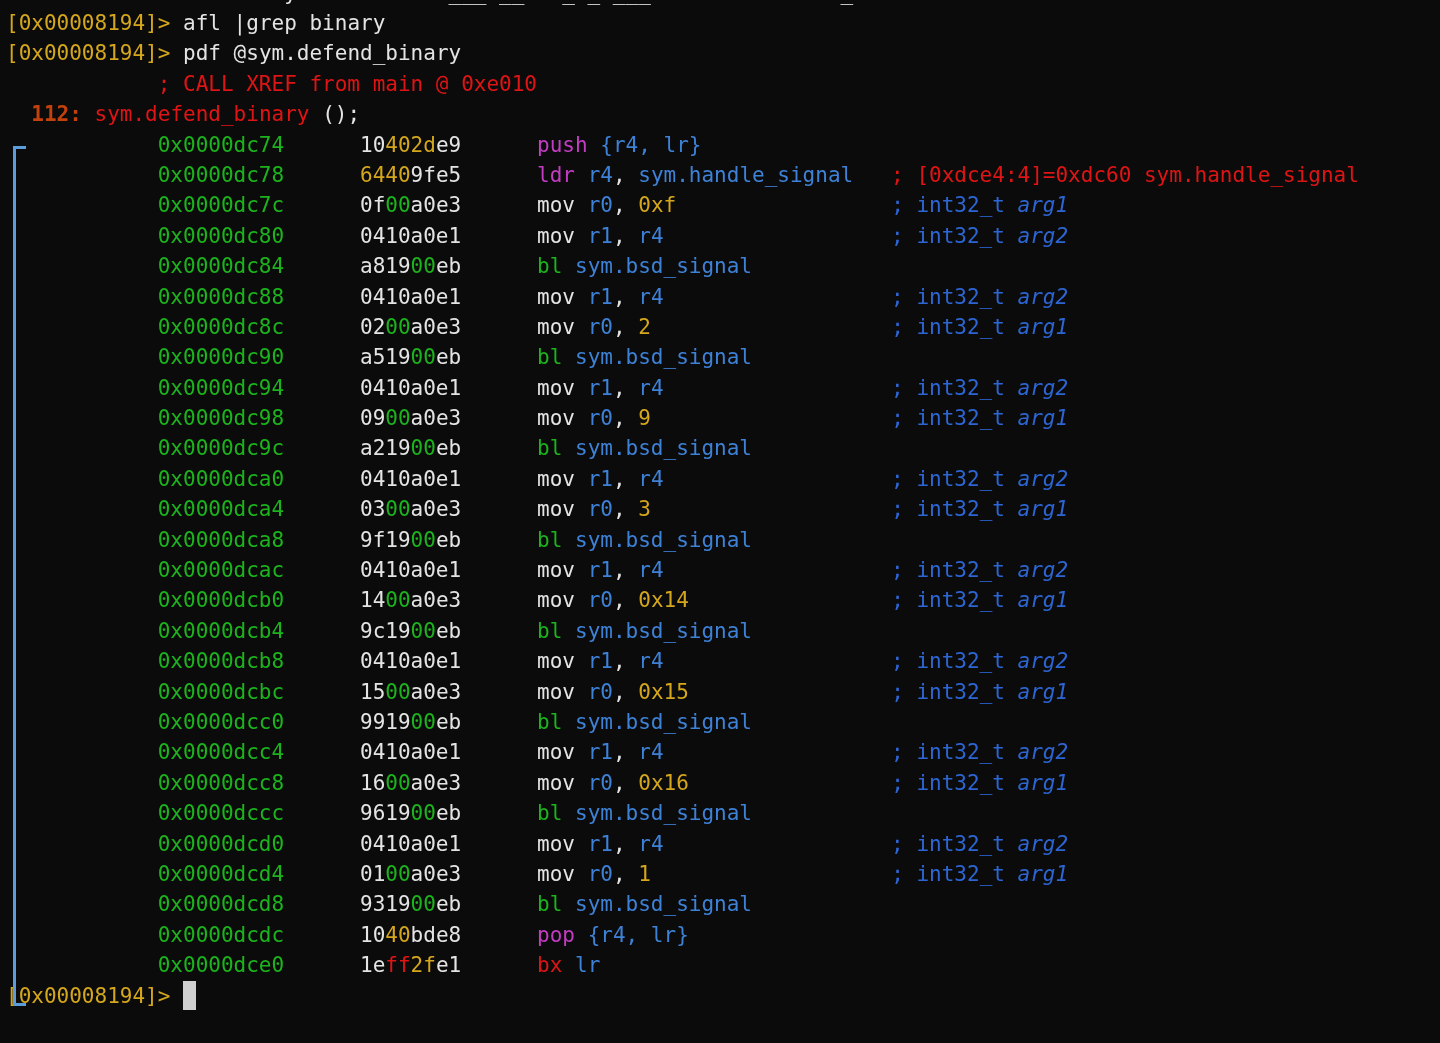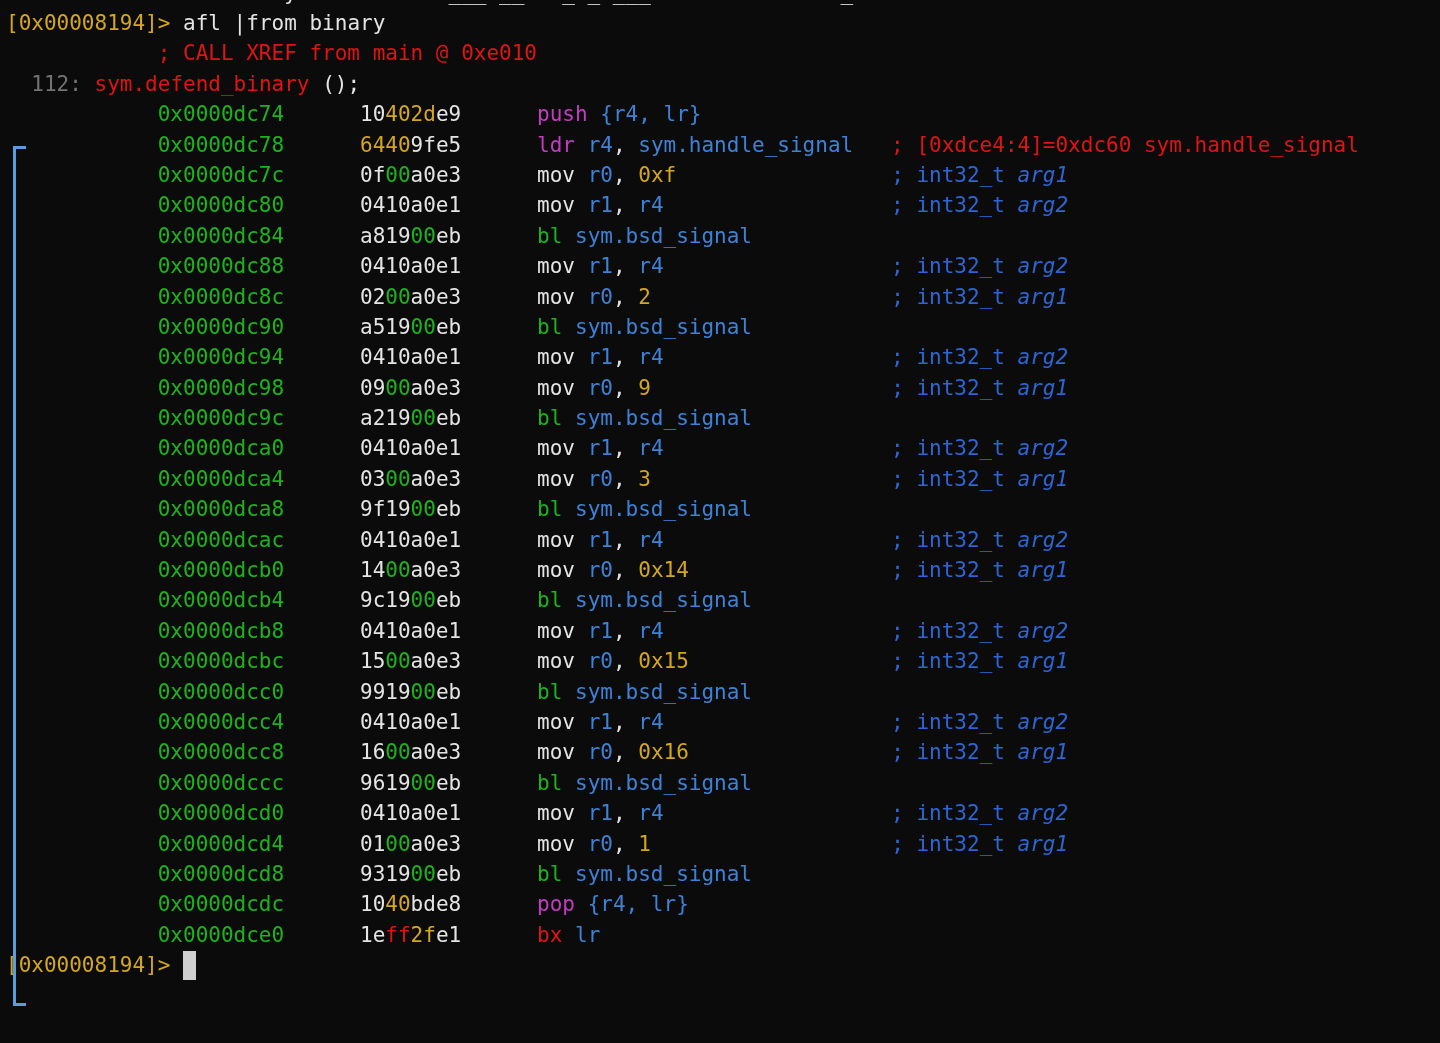--- a/index.html
+++ b/index.html
@@ -37,23 +37,24 @@
     border-top: 3px solid;
     border-bottom: 3px solid;
   }
 </style>
 </head>
 <body style="background: rgb(11, 11, 11);">
 
 <div id="terminal" style="color: rgb(228, 228, 228);">
   <div class="fbracket" style="border-color: rgb(91, 157, 219);"></div>
 <div class="line clipped"><span class="shift"><span class="seg" style="color: rgb(228, 228, 228);">                      y            ___ __   _ _ ___               _</span></span></div>
-    <div class="line"><span class="seg" style="color: rgb(213, 167, 28);">[0x00008194]&gt;</span> <span class="seg" style="color: rgb(228, 228, 228);">afl |from binary</span></div>
+    <div class="line"><span class="seg" style="color: rgb(213, 167, 28);">[0x00008194]&gt;</span> <span class="seg" style="color: rgb(228, 228, 228);">afl |grep binary</span></div>
+    <div class="line"><span class="seg" style="color: rgb(213, 167, 28);">[0x00008194]&gt;</span> <span class="seg" style="color: rgb(228, 228, 228);">pdf @sym.defend_binary</span></div>
     <div class="line">            <span class="seg" style="color: rgb(223, 20, 20);">; CALL XREF from main @ 0xe010</span></div>
-    <div class="line">  <span class="seg" style="color: #737373;">112:</span> <span class="seg" style="color: rgb(223, 20, 20);">sym.defend_binary</span> <span class="seg" style="color: rgb(228, 228, 228);">();</span></div>
+    <div class="line">  <span class="seg" style="color: #c2410c; font-weight: bold;">112:</span> <span class="seg" style="color: rgb(223, 20, 20);">sym.defend_binary</span> <span class="seg" style="color: rgb(228, 228, 228);">();</span></div>
     <div class="line">            <span class="seg" style="color: rgb(28, 180, 28);">0x0000dc74</span>      <span class="seg" style="color: rgb(228, 228, 228);">10</span><span class="seg" style="color: rgb(213, 167, 28);">402d</span><span class="seg" style="color: rgb(228, 228, 228);">e9</span>      <span class="seg" style="color: rgb(195, 60, 195);">push</span> <span class="seg" style="color: rgb(62, 130, 216);">{r4, lr}</span></div>
     <div class="line">            <span class="seg" style="color: rgb(28, 180, 28);">0x0000dc78</span>      <span class="seg" style="color: rgb(213, 167, 28);">6440</span><span class="seg" style="color: rgb(228, 228, 228);">9fe5</span>      <span class="seg" style="color: rgb(195, 60, 195);">ldr</span> <span class="seg" style="color: rgb(62, 130, 216);">r4</span><span class="seg" style="color: rgb(228, 228, 228);">,</span> <span class="seg" style="color: rgb(62, 130, 216);">sym.handle_signal</span>   <span class="seg" style="color: rgb(223, 20, 20);">; [0xdce4:4]=0xdc60 sym.handle_signal</span></div>
     <div class="line">            <span class="seg" style="color: rgb(28, 180, 28);">0x0000dc7c</span>      <span class="seg" style="color: rgb(228, 228, 228);">0f</span><span class="seg" style="color: rgb(28, 180, 28);">00</span><span class="seg" style="color: rgb(228, 228, 228);">a0e3</span>      <span class="seg" style="color: rgb(228, 228, 228);">mov</span> <span class="seg" style="color: rgb(62, 130, 216);">r0</span><span class="seg" style="color: rgb(228, 228, 228);">,</span> <span class="seg" style="color: rgb(213, 167, 28);">0xf</span>                 <span class="seg" style="color: rgb(45, 102, 212);">; int32_t</span> <span class="seg italic" style="color: rgb(45, 102, 212);">arg1</span></div>
     <div class="line">            <span class="seg" style="color: rgb(28, 180, 28);">0x0000dc80</span>      <span class="seg" style="color: rgb(228, 228, 228);">0410a0e1</span>      <span class="seg" style="color: rgb(228, 228, 228);">mov</span> <span class="seg" style="color: rgb(62, 130, 216);">r1</span><span class="seg" style="color: rgb(228, 228, 228);">,</span> <span class="seg" style="color: rgb(62, 130, 216);">r4</span>                  <span class="seg" style="color: rgb(45, 102, 212);">; int32_t</span> <span class="seg italic" style="color: rgb(45, 102, 212);">arg2</span></div>
     <div class="line">            <span class="seg" style="color: rgb(28, 180, 28);">0x0000dc84</span>      <span class="seg" style="color: rgb(228, 228, 228);">a819</span><span class="seg" style="color: rgb(28, 180, 28);">00</span><span class="seg" style="color: rgb(228, 228, 228);">eb</span>      <span class="seg" style="color: rgb(28, 180, 28);">bl</span> <span class="seg" style="color: rgb(62, 130, 216);">sym.bsd_signal</span></div>
     <div class="line">            <span class="seg" style="color: rgb(28, 180, 28);">0x0000dc88</span>      <span class="seg" style="color: rgb(228, 228, 228);">0410a0e1</span>      <span class="seg" style="color: rgb(228, 228, 228);">mov</span> <span class="seg" style="color: rgb(62, 130, 216);">r1</span><span class="seg" style="color: rgb(228, 228, 228);">,</span> <span class="seg" style="color: rgb(62, 130, 216);">r4</span>                  <span class="seg" style="color: rgb(45, 102, 212);">; int32_t</span> <span class="seg italic" style="color: rgb(45, 102, 212);">arg2</span></div>
     <div class="line">            <span class="seg" style="color: rgb(28, 180, 28);">0x0000dc8c</span>      <span class="seg" style="color: rgb(228, 228, 228);">02</span><span class="seg" style="color: rgb(28, 180, 28);">00</span><span class="seg" style="color: rgb(228, 228, 228);">a0e3</span>      <span class="seg" style="color: rgb(228, 228, 228);">mov</span> <span class="seg" style="color: rgb(62, 130, 216);">r0</span><span class="seg" style="color: rgb(228, 228, 228);">,</span> <span class="seg" style="color: rgb(213, 167, 28);">2</span>                   <span class="seg" style="color: rgb(45, 102, 212);">; int32_t</span> <span class="seg italic" style="color: rgb(45, 102, 212);">arg1</span></div>
     <div class="line">            <span class="seg" style="color: rgb(28, 180, 28);">0x0000dc90</span>      <span class="seg" style="color: rgb(228, 228, 228);">a519</span><span class="seg" style="color: rgb(28, 180, 28);">00</span><span class="seg" style="color: rgb(228, 228, 228);">eb</span>      <span class="seg" style="color: rgb(28, 180, 28);">bl</span> <span class="seg" style="color: rgb(62, 130, 216);">sym.bsd_signal</span></div>
     <div class="line">            <span class="seg" style="color: rgb(28, 180, 28);">0x0000dc94</span>      <span class="seg" style="color: rgb(228, 228, 228);">0410a0e1</span>      <span class="seg" style="color: rgb(228, 228, 228);">mov</span> <span class="seg" style="color: rgb(62, 130, 216);">r1</span><span class="seg" style="color: rgb(228, 228, 228);">,</span> <span class="seg" style="color: rgb(62, 130, 216);">r4</span>                  <span class="seg" style="color: rgb(45, 102, 212);">; int32_t</span> <span class="seg italic" style="color: rgb(45, 102, 212);">arg2</span></div>
     <div class="line">            <span class="seg" style="color: rgb(28, 180, 28);">0x0000dc98</span>      <span class="seg" style="color: rgb(228, 228, 228);">09</span><span class="seg" style="color: rgb(28, 180, 28);">00</span><span class="seg" style="color: rgb(228, 228, 228);">a0e3</span>      <span class="seg" style="color: rgb(228, 228, 228);">mov</span> <span class="seg" style="color: rgb(62, 130, 216);">r0</span><span class="seg" style="color: rgb(228, 228, 228);">,</span> <span class="seg" style="color: rgb(213, 167, 28);">9</span>                   <span class="seg" style="color: rgb(45, 102, 212);">; int32_t</span> <span class="seg italic" style="color: rgb(45, 102, 212);">arg1</span></div>

